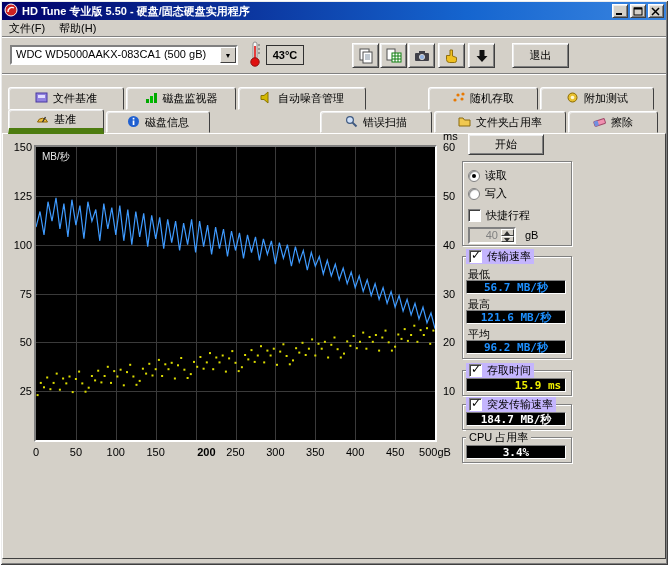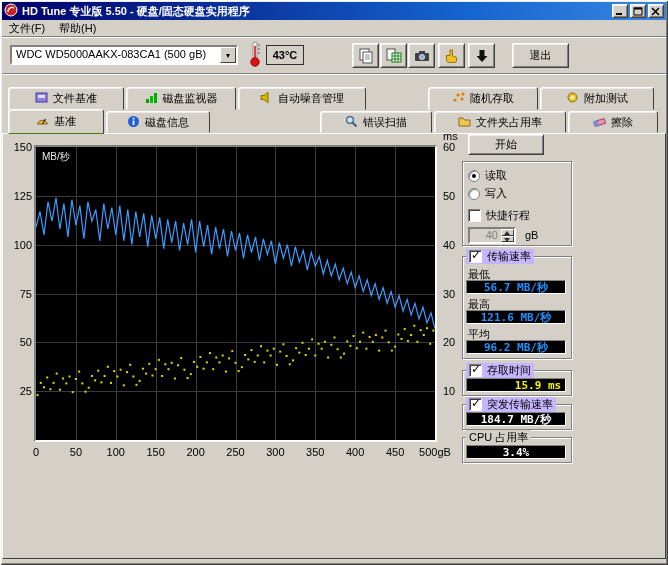--- a/index.html
+++ b/index.html
@@ -36,21 +36,21 @@
   .exit-btn { position:absolute; left:510px; top:5px; width:57px; height:25px; background:#d4d0c8; border:1px solid;
           border-color:#fff #404040 #404040 #fff; box-shadow:inset 1px 1px 0 #ececec, inset -1px -1px 0 #808080;
           font-size:11px; font-family:inherit; }
 
   
   .tab { position:absolute; display:flex; align-items:center; justify-content:center; gap:5px;
          background:#d4d0c8; border:1px solid; border-color:#fff #404040 transparent #fff;
          border-radius:3px 3px 0 0; box-shadow:inset 1px 1px 0 #ececec; }
   .r1 { top:87px; height:23px; }
   .r2 { top:111px; height:22px; }
-  .tab.active { top:109px; height:25px; z-index:6; border-bottom:1px solid #4d7c0f; }
+  .tab.active { top:109px; height:25px; z-index:6; border-bottom:6px solid #4d7c0f; }
   .tlabel { white-space:nowrap; }
 
   
   .content { position:absolute; left:2px; top:133px; width:664px; height:426px; background:#d4d0c8;
              border:1px solid; border-color:#fff #404040 #404040 #fff; z-index:1; }
   .plot-frame { position:absolute; left:34px; top:145px; width:403px; height:297px; background:#000;
                 border:2px solid; border-color:#808080 #fff #fff #808080; z-index:2; }
   .plot-ylabel { position:absolute; left:6px; top:3px; color:#e8e8e8; font-size:10px; }
   .ms-label { position:absolute; left:443px; top:130px; z-index:2; }
   .tick { position:absolute; font-size:11px; color:#000; z-index:2; }
@@ -465,20 +465,20 @@
     <span class="tick" style="left: 443px; top: 141px; width: 26px;">60</span>
     <span class="tick" style="left: 443px; top: 189.833px; width: 26px;">50</span>
     <span class="tick" style="left: 443px; top: 238.667px; width: 26px;">40</span>
     <span class="tick" style="left: 443px; top: 287.5px; width: 26px;">30</span>
     <span class="tick" style="left: 443px; top: 336.333px; width: 26px;">20</span>
     <span class="tick" style="left: 443px; top: 385.167px; width: 26px;">10</span>
     <span class="tick" style="left: 16px; top: 446px; width: 40px; text-align: center;">0</span>
     <span class="tick" style="left: 55.9px; top: 446px; width: 40px; text-align: center;">50</span>
     <span class="tick" style="left: 95.8px; top: 446px; width: 40px; text-align: center;">100</span>
     <span class="tick" style="left: 135.7px; top: 446px; width: 40px; text-align: center;">150</span>
-    <span class="tick" style="left: 175.6px; top: 446px; width: 40px; text-align: center;">200</span>
+    <span class="tick" style="left: 175.6px; top: 446px; width: 40px; text-align: right; font-weight: bold;">200</span>
     <span class="tick" style="left: 215.5px; top: 446px; width: 40px; text-align: center;">250</span>
     <span class="tick" style="left: 255.4px; top: 446px; width: 40px; text-align: center;">300</span>
     <span class="tick" style="left: 295.3px; top: 446px; width: 40px; text-align: center;">350</span>
     <span class="tick" style="left: 335.2px; top: 446px; width: 40px; text-align: center;">400</span>
     <span class="tick" style="left: 375.1px; top: 446px; width: 40px; text-align: center;">450</span>
     <span class="tick" style="left: 415px; top: 446px; width: 40px; text-align: center;">500gB</span>
   </div>
 
 </body></html>

